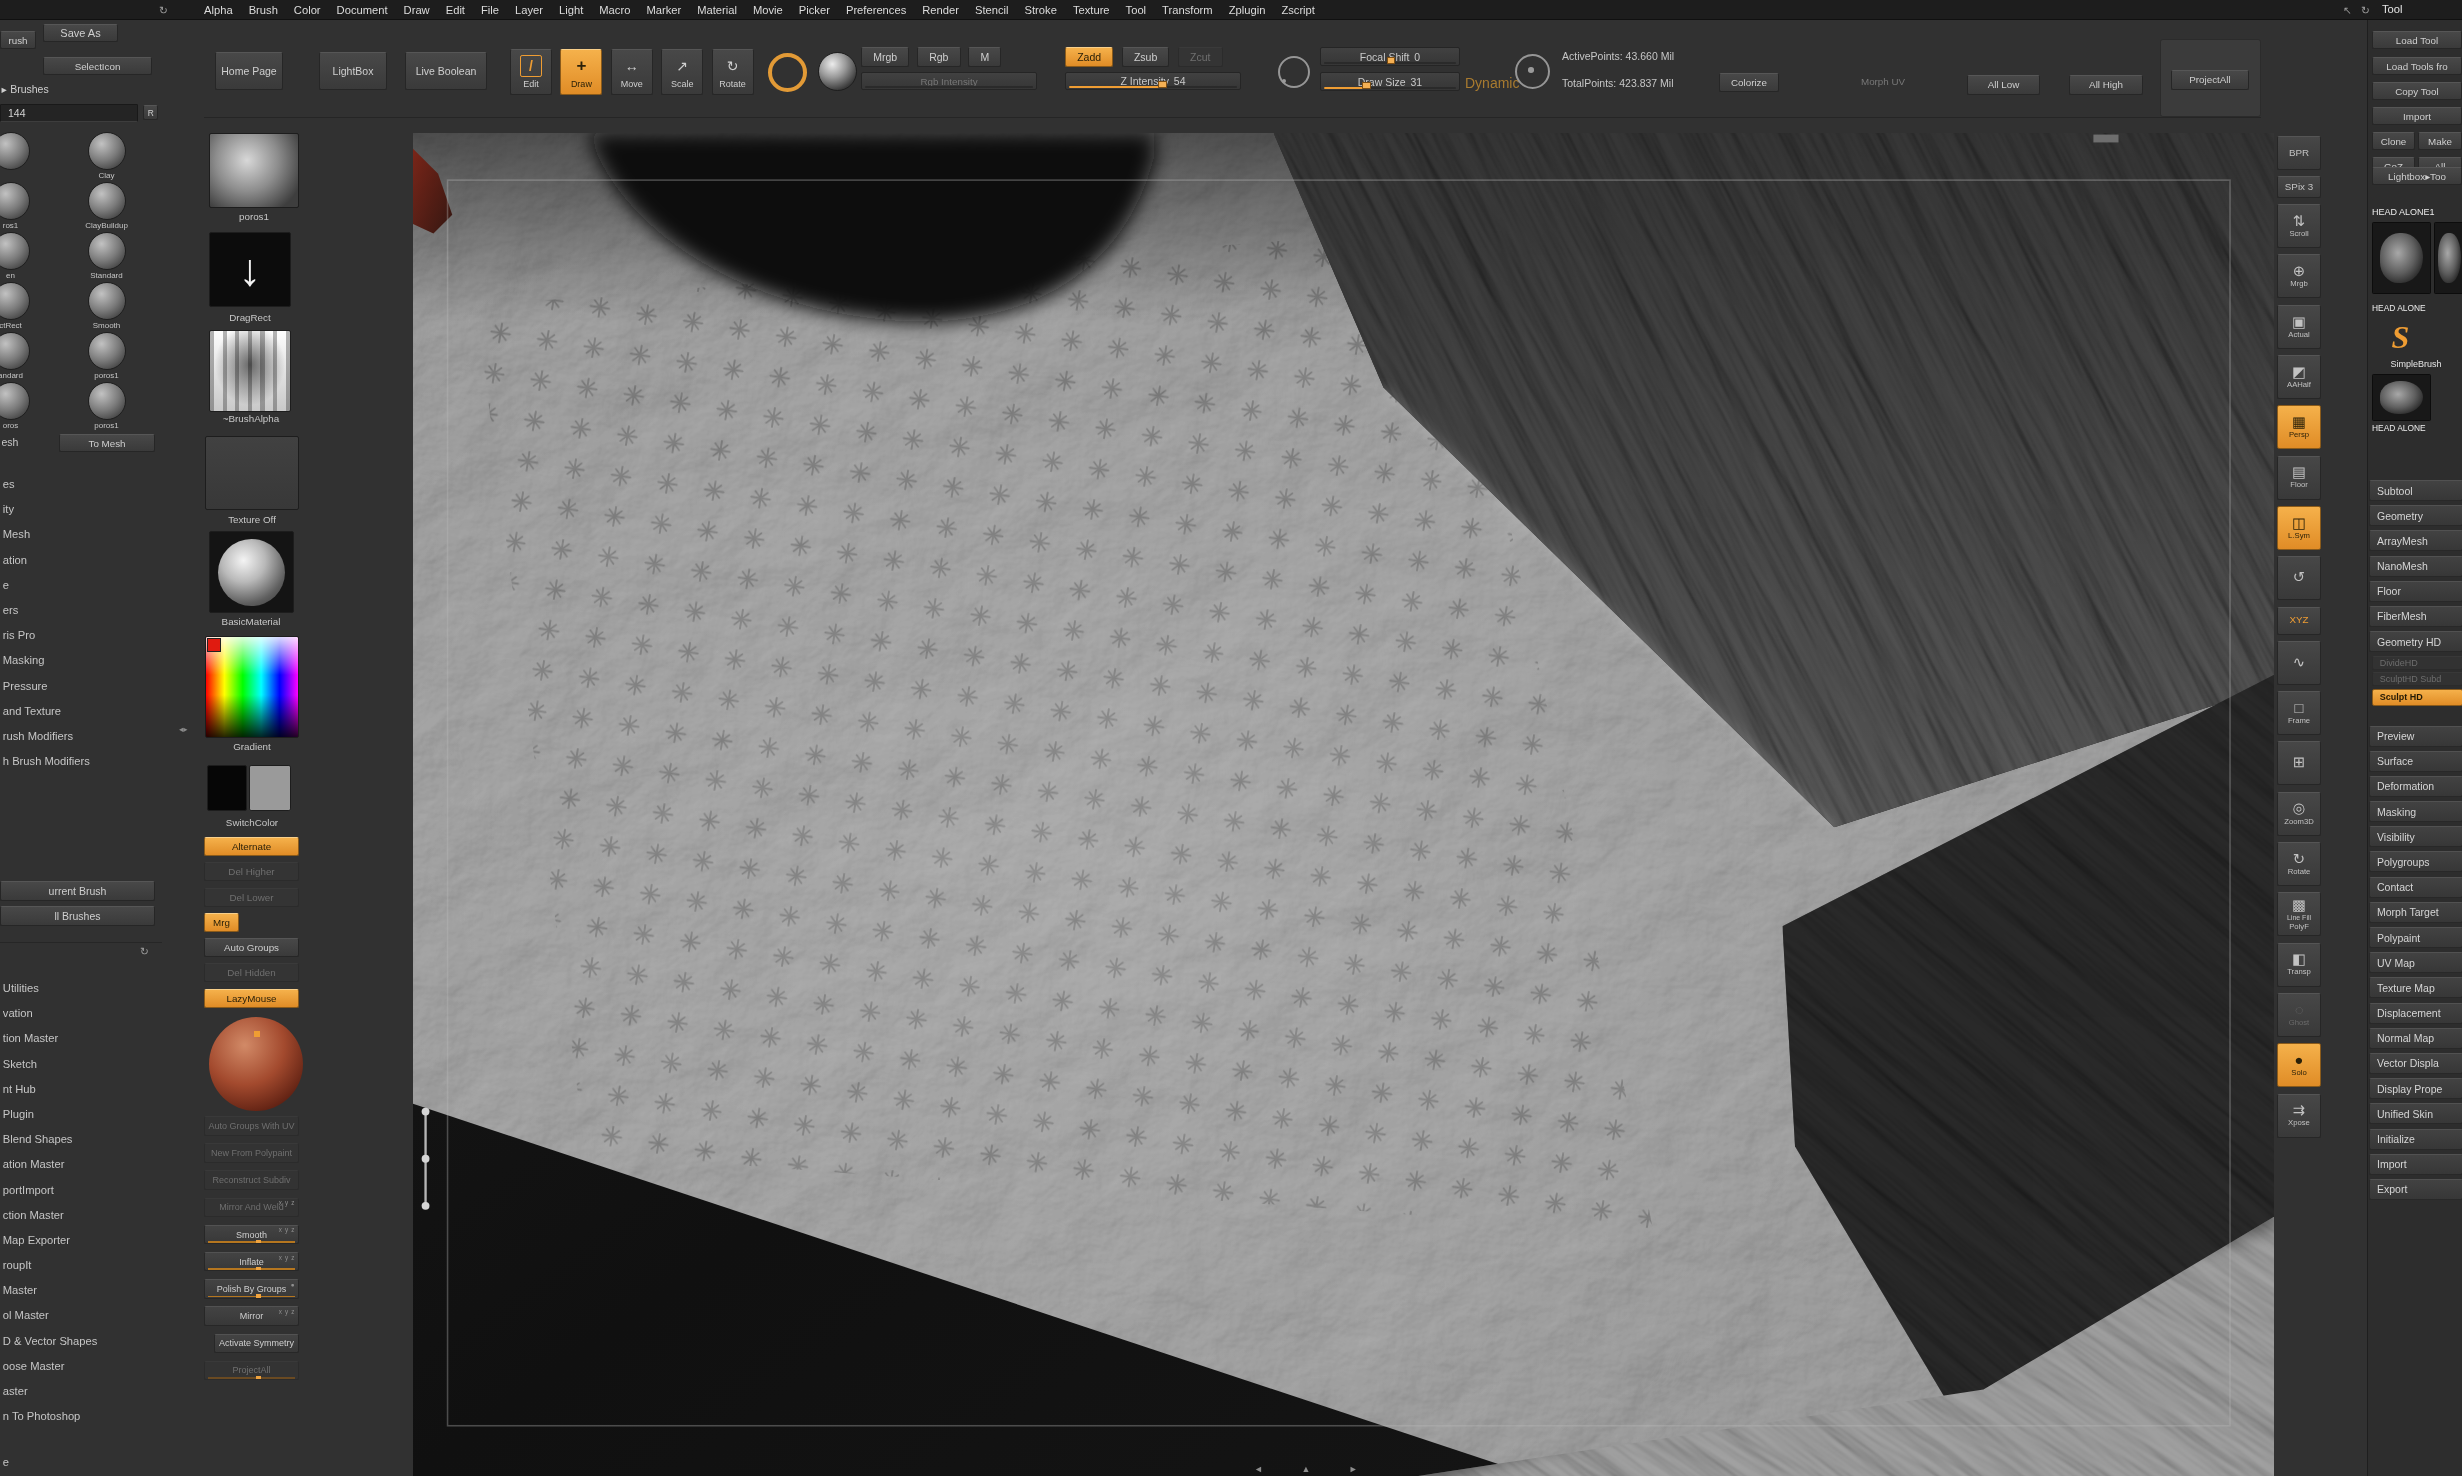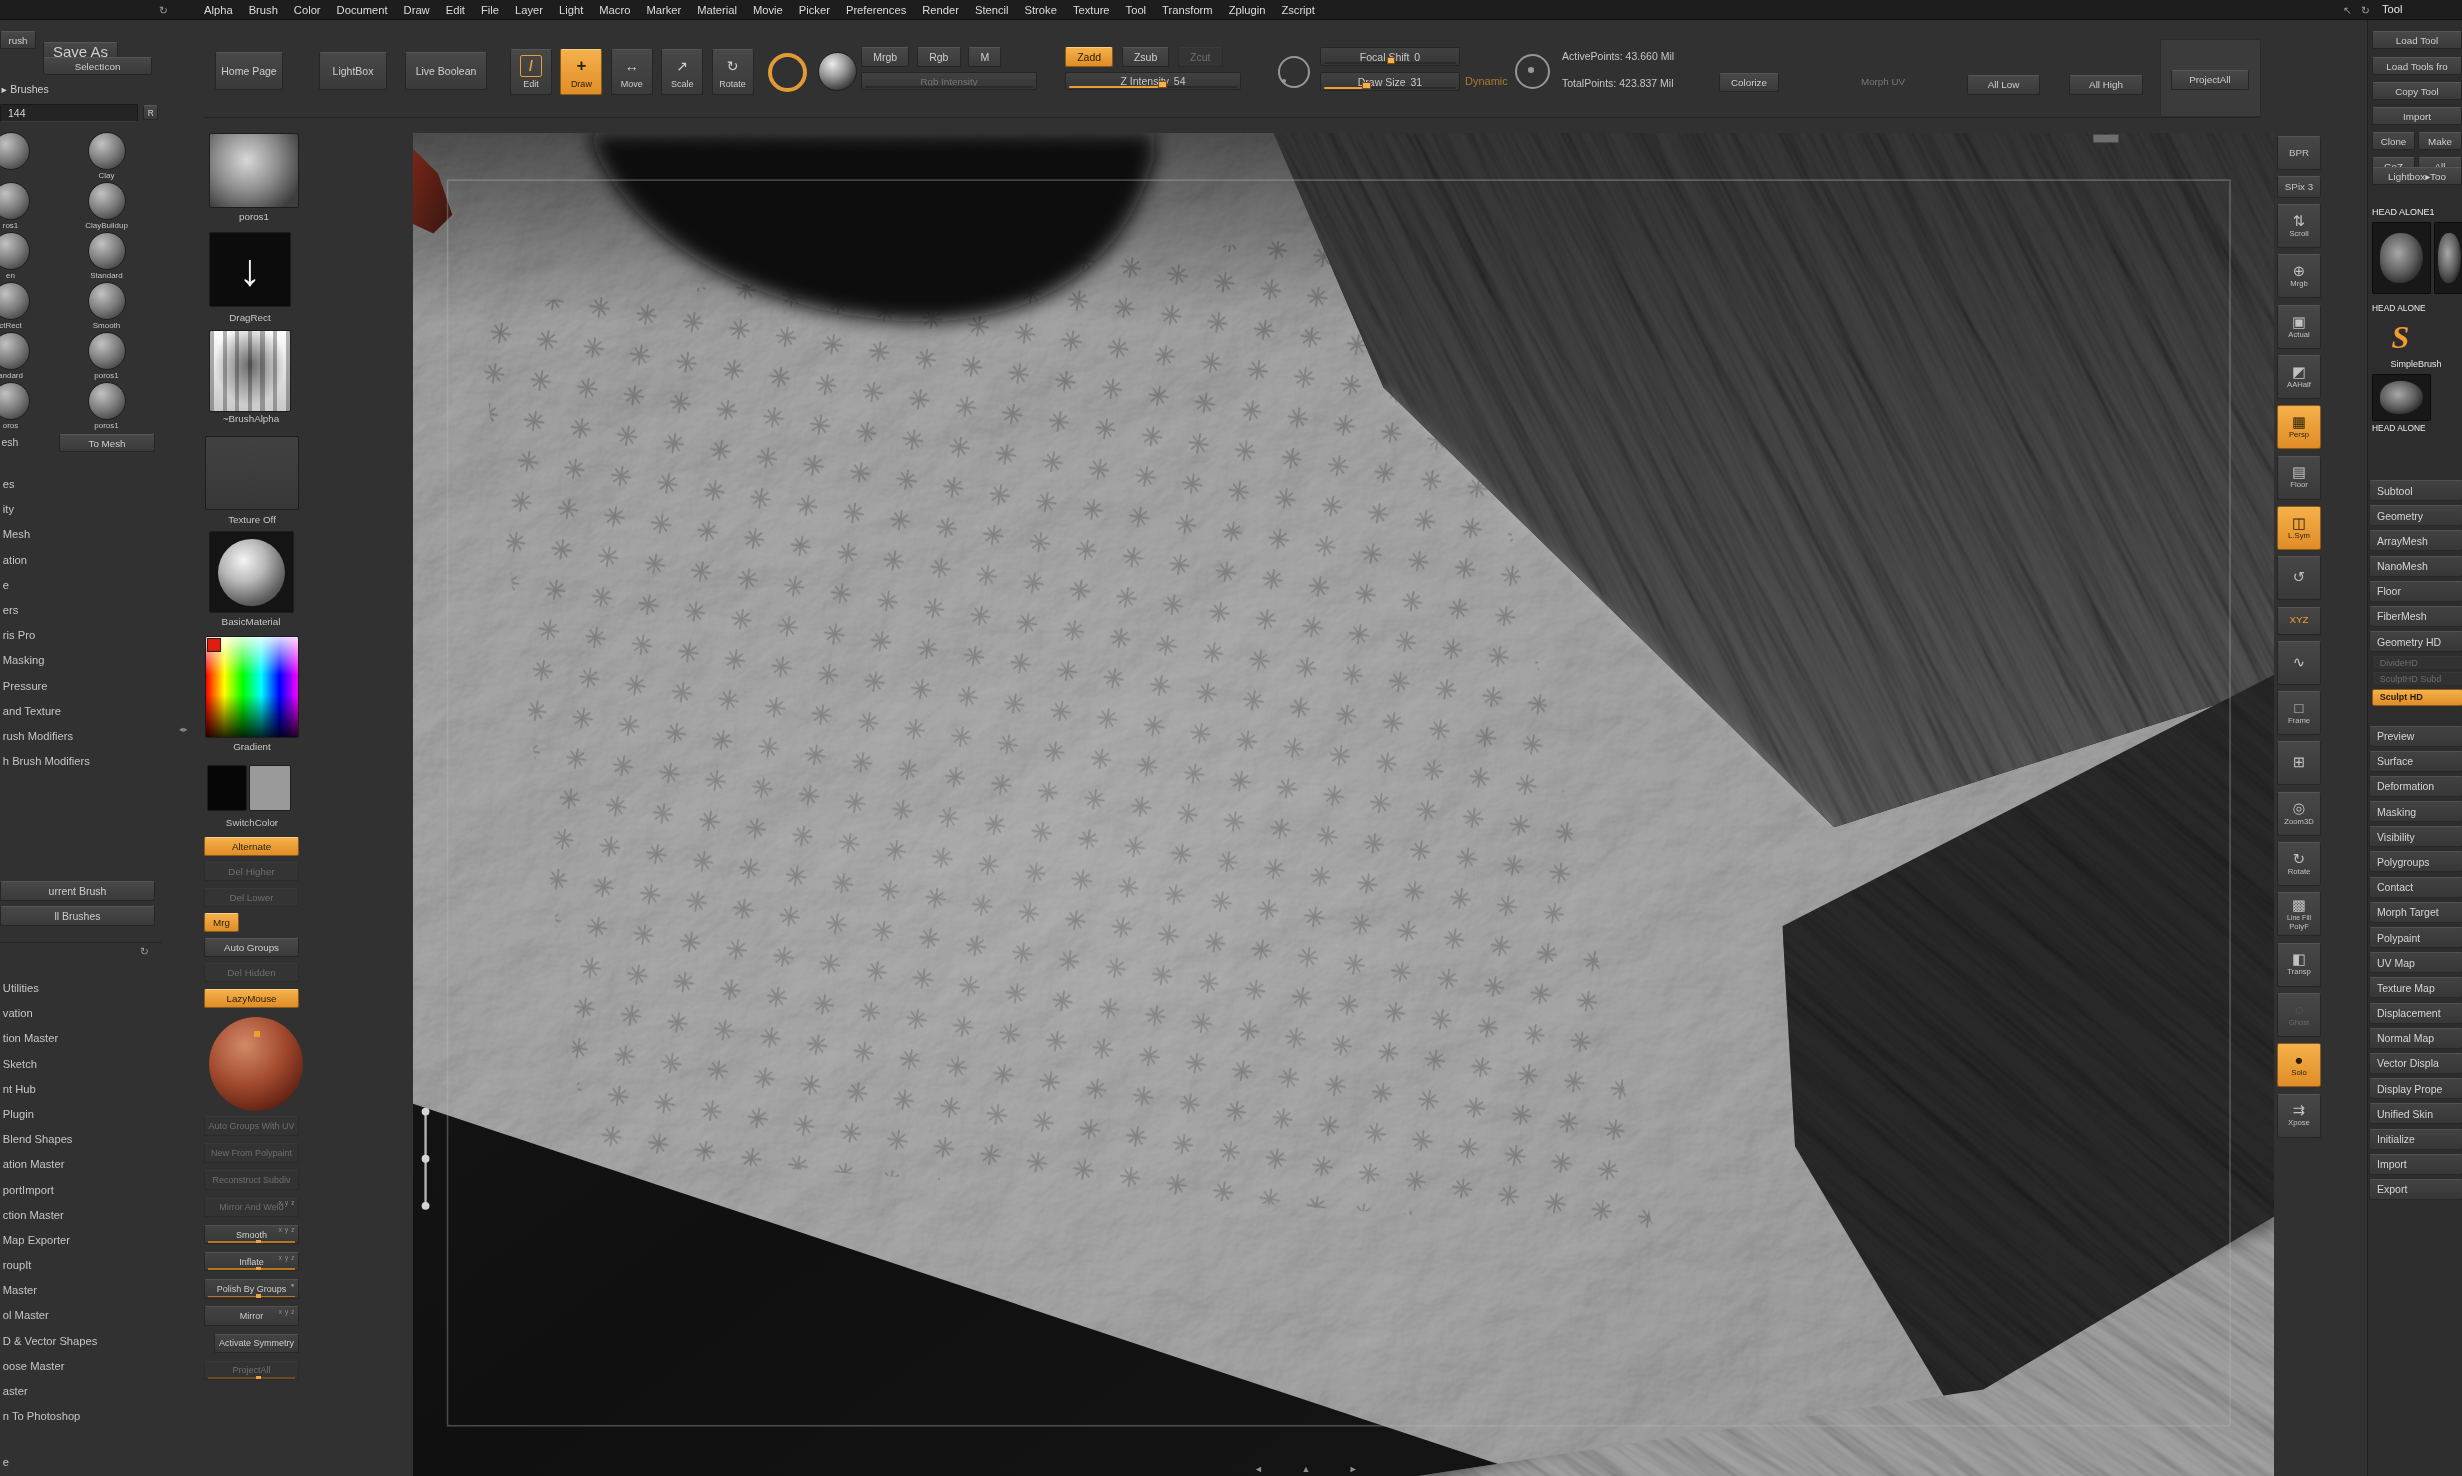--- a/index.html
+++ b/index.html
@@ -214,39 +214,39 @@
   <span class="track"></span>
     <span class="knob" style="left:calc(50% - 2.8px)"></span>
 </div>
 <div class="sld abs" style="left:1320px;top:72px;width:140px;height:19px">
   <span>Draw Size</span>
   <span>31</span>
   <span class="track"></span>
     <span class="fill" style="width:31%"></span>
     <span class="knob" style="left:30%"></span>
 </div>
-<span class="abs" style="left:1465px;top:75px;font-size:11px;color:#a97b2f">Dynamic</span>
+<span class="abs" style="left:1465px;top:75px;font-size:14px;color:#a97b2f">Dynamic</span>
 
 <div class="abs" style="left:1513px;top:52px;width:38px;height:38px">
   <span class="circ" style="left:2.1px;top:2.1px;width:31px;height:31px"></span>
   <span class="abs" style="left:15.4px;top:15.4px;width:5.6px;height:5.6px;background:#9a9a9a;border-radius:50%"></span>
 </div>
 
 <span class="stat" style="left:1562px;top:50px">ActivePoints: 43.660 Mil</span>
 <span class="stat" style="left:1562px;top:77px">TotalPoints: 423.837 Mil</span>
 <div class="btn abs" style="left:1719px;top:73px;width:60px;height:19px;font-size:9.8px">Colorize</div>
 <span class="abs dimtext" style="left:1861px;top:76px;font-size:9.8px">Morph UV</span>
 <div class="btn abs" style="left:1967px;top:75px;width:73px;height:19.5px;font-size:9.8px">All Low</div>
 <div class="btn abs" style="left:2069px;top:75px;width:74px;height:19.5px;font-size:9.8px">All High</div>
 <div class="abs" style="left:2160px;top:39px;width:101px;height:78px;background:#3b3b3b;border-radius:2.8px;border:0.7px solid #2b2b2b"></div>
 <div class="btn abs" style="left:2171px;top:70px;width:78px;height:19.5px;font-size:9.8px">ProjectAll</div>
 <div class="abs" style="left:204px;top:117px;width:2057px;height:0.7px;background:#252525"></div>
 
 <div class="btn abs" style="left:0;top:31px;width:36px;height:18px;font-size:9.8px">rush</div>
-<div class="btn abs" style="left:43px;top:42px;width:75px;height:18px;font-size:15px">Save As</div>
+<div class="btn abs" style="left:43px;top:24px;width:75px;height:18px;font-size:11px">Save As</div>
 <div class="btn abs" style="left:43px;top:57px;width:109px;height:18px;font-size:9.8px">SelectIcon</div>
 <div class="abs" style="left:1.4px;top:83px;display:flex;gap:3.5px;align-items:center;font-size:10.5px;color:#d0d0d0">
   <span>▸</span>
   <span>Brushes</span>
 </div>
 <div id="count-field" class="abs" style="left:0;top:104px;width:138px;height:17.5px">144</div>
 <div class="btn abs" style="left:143px;top:105px;width:15.4px;height:15.4px;font-size:8.4px">R</div>
 
 <div class="abs" style="left:0;top:132px;width:161px">
 

